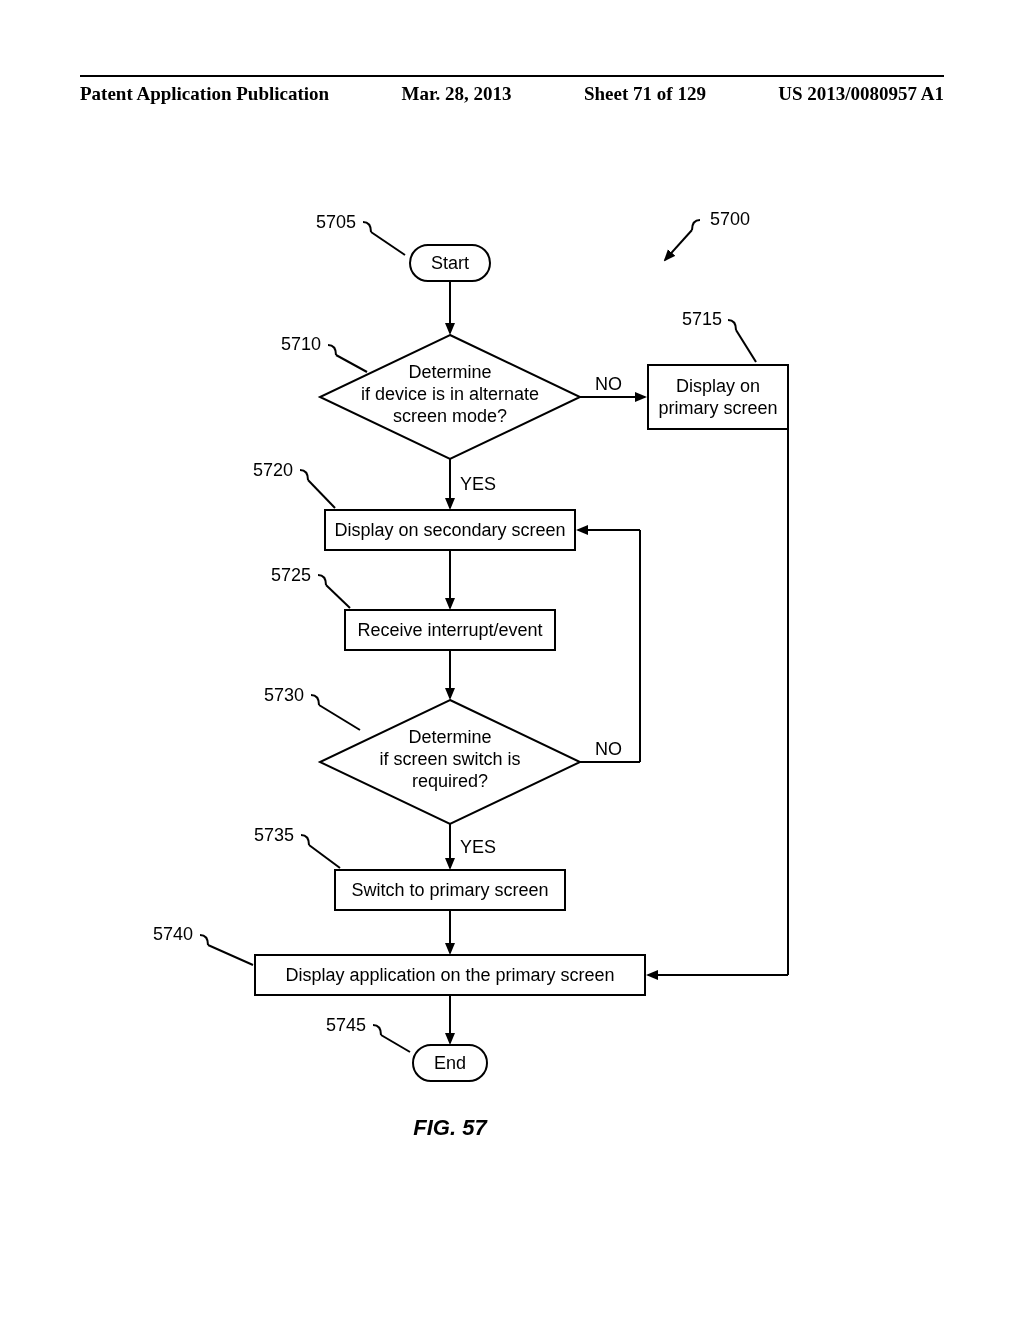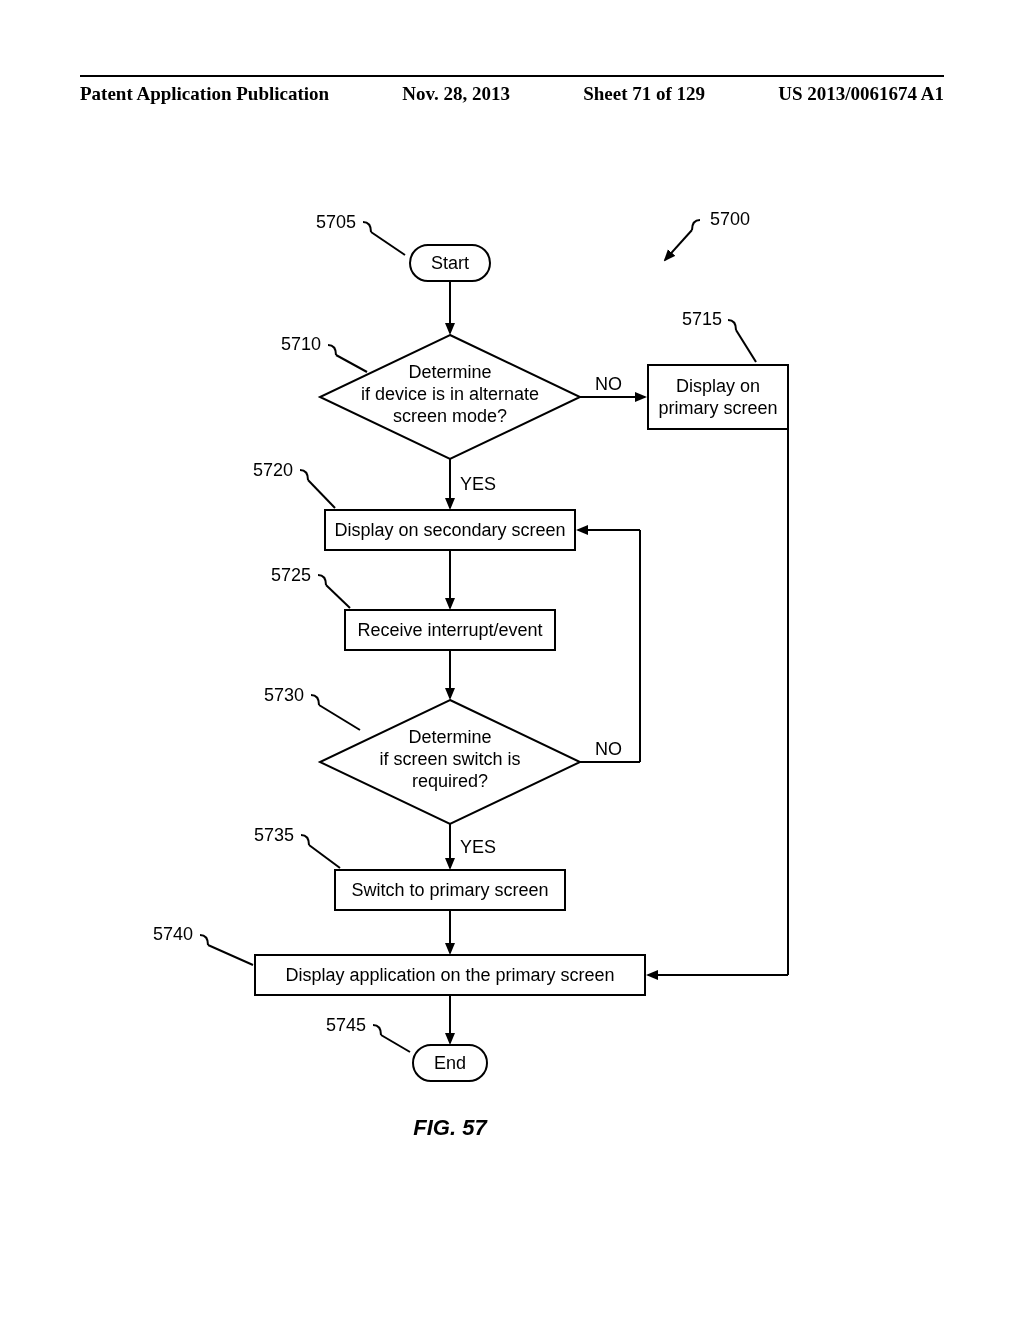--- a/index.html
+++ b/index.html
@@ -64,23 +64,23 @@
     stroke-width: 2;
   }
 </style>
 </head>
 <body>
 
 <div class="page">
   <div class="hline"></div>
   <div class="header">
     <span>Patent Application Publication</span>
-    <span>Nov. 28, 2013</span>
+    <span>Mar. 28, 2013</span>
     <span>Sheet 71 of 129</span>
-    <span>US 2013/0061674 A1</span>
+    <span>US 2013/0080957 A1</span>
   </div>
 
   <div class="svgwrap">
   <svg width="1024" height="1100" viewBox="0 0 1024 1100">
     <defs>
       <marker id="arrow" markerWidth="12" markerHeight="12" refX="10" refY="5" orient="auto" markerUnits="userSpaceOnUse">
         <path d="M0,0 L12,5 L0,10 Z" fill="#000"></path>
       </marker>
     </defs>
 

